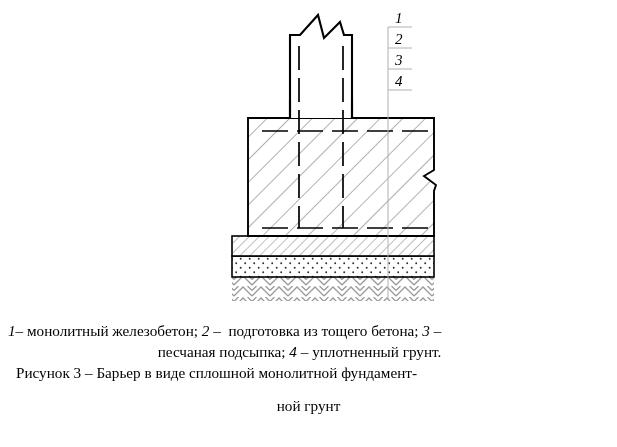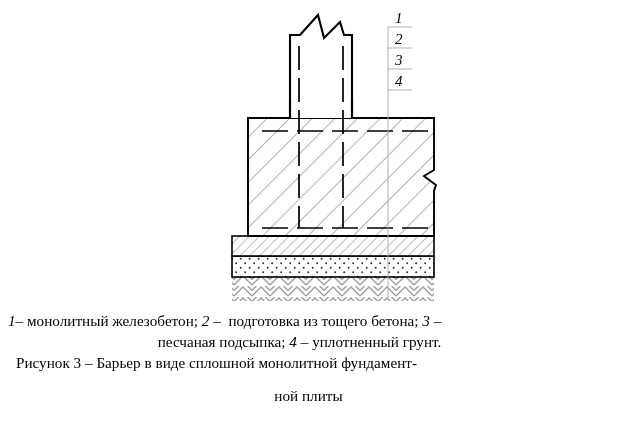--- a/index.html
+++ b/index.html
@@ -30,21 +30,21 @@
     left: 0;
     top: 0;
     width: 617px;
     height: 320px;
     display: block;
   }
 
   .caption-block {
     position: absolute;
     left: 0;
-    top: 310px;
+    top: 320px;
     width: 617px;
   }
 
   .legend-line,
   .title-line {
     font-family: "Liberation Serif", "DejaVu Serif", serif;
     font-size: 15.2px;
     line-height: 21px;
     color: #000;
     white-space: pre;
@@ -163,16 +163,16 @@
   </svg>
 
   <div class="caption-block">
 
     <div class="legend-line legend-line-1"><span class="num">1</span><span>– монолитный железобетон; </span><span class="num">2</span><span> –  подготовка из тощего бетона; </span><span class="num">3</span><span> –</span></div>
 
     <div class="legend-line legend-line-2"><span>песчаная подсыпка; </span><span class="num">4</span><span> – уплотненный грунт.</span></div>
 
     <div class="title-line title-line-1">Рисунок 3 – Барьер в виде сплошной монолитной фундамент-</div>
 
-    <div class="title-line title-line-2">ной плиты</div>
+    <div class="title-line title-line-2">ной грунт</div>
   </div>
 
 </div>
 
 </body></html>

